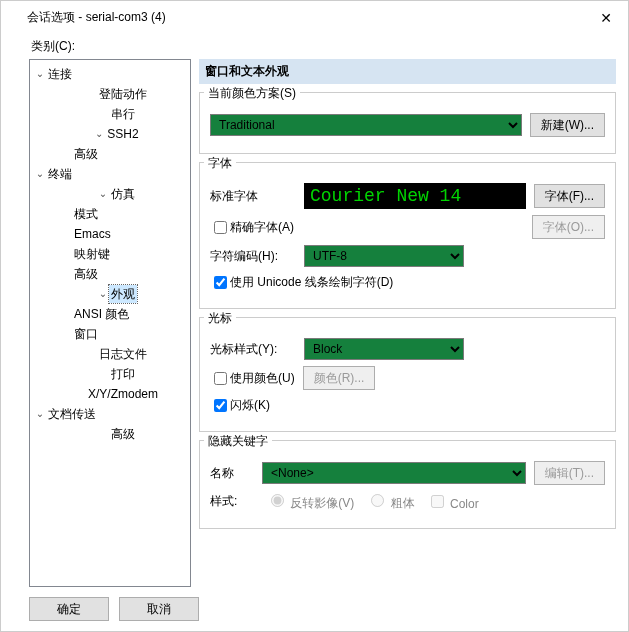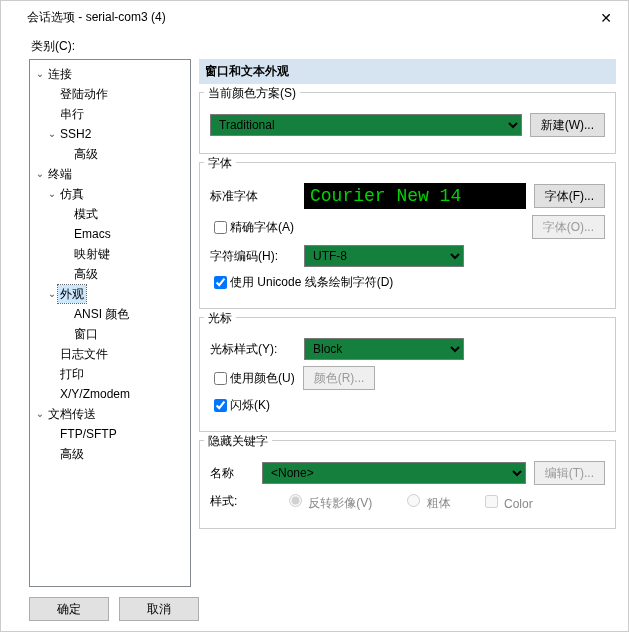--- a/index.html
+++ b/index.html
@@ -9,33 +9,33 @@
 .titlebar .title { flex: 1; }
 .titlebar .close { font-size: 14px; padding: 0 6px; cursor: pointer; }
 .body { flex: 1; display: flex; flex-direction: column; padding: 0 12px 10px 12px; }
 .cat-label { margin: 4px 0 4px 2px; }
 .main { flex: 1; display: flex; gap: 8px; overflow: hidden; }
 .tree { width: 162px; border: 1px solid #828790; padding: 4px 2px; overflow: auto; background: #fff; }
 .tree-item { display: flex; align-items: center; padding: 1px 0 1px 2px; line-height: 18px; white-space: nowrap; cursor: pointer; }
 .tree-item .exp { width: 12px; text-align: center; color: #555; font-size: 10px; display: inline-block; }
 .tree-item .lbl { padding: 0 2px; }
 .tree-item.selected .lbl { background: #cce8ff; outline: 1px dotted #666; }
-.ind1 { padding-left: 14px; } .ind2 { padding-left: 28px; }
+.ind1 { padding-left: 14px; justify-content: center; } .ind2 { padding-left: 28px; }
 .content { flex: 1; display: flex; flex-direction: column; gap: 8px; overflow: auto; }
 .header { background: #d6e4f2; padding: 4px 6px; font-weight: bold; }
 .group { border: 1px solid #ccc; position: relative; padding: 14px 10px 10px 10px; }
 .group .legend { position: absolute; top: -8px; left: 4px; background: #fff; padding: 0 4px; }
 .row { display: flex; align-items: center; gap: 8px; margin: 6px 0; }
 .row .lab { width: 86px; }
 select.combo { height: 22px; border: 1px solid #7a7a7a; background: #15803d; padding: 0 4px; }
 button.btn { height: 24px; min-width: 70px; border: 1px solid #adadad; background: #e1e1e1; padding: 0 10px; cursor: pointer; }
 button.btn:disabled { color: #9a9a9a; background: #efefef; }
 .font-preview { flex: 1; height: 26px; background: #000; color: #00d400; font-family: "Courier New", monospace; font-size: 18px; padding: 0 6px; display: flex; align-items: center; overflow: hidden; }
 .chk { display: flex; align-items: center; gap: 0; }
-.radio-set { display: flex; align-items: center; gap: 30px; color: #888; }
+.radio-set { display: flex; align-items: center; gap: 12px; color: #888; }
 .radio-set input { accent-color: #888; }
 .footer { display: flex; gap: 10px; padding: 10px 4px 0 0; }
 </style>
 </head>
 <body>
 
 <div class="window">
   <div class="titlebar">
     <span class="title">会话选项 - serial-com3 (4)</span>
     <span class="close">✕</span>
@@ -111,24 +111,20 @@
           <div class="tree-item ind1">
             <span class="exp"></span>
             <span class="lbl">X/Y/Zmodem</span>
           </div>
           <div class="tree-item ind0">
             <span class="exp">⌄</span>
             <span class="lbl">文档传送</span>
           </div>
           <div class="tree-item ind1">
             <span class="exp"></span>
-            <span class="lbl">FTP/SFTP</span>
-          </div>
-          <div class="tree-item ind1">
-            <span class="exp"></span>
             <span class="lbl">高级</span>
           </div>
         </div>
       <div class="content">
         <div class="header">窗口和文本外观</div>
 
         <div class="group">
           <span class="legend">当前颜色方案(S)</span>
           <div class="row">
             <select class="combo" style="flex:1"><option>Traditional</option></select>

